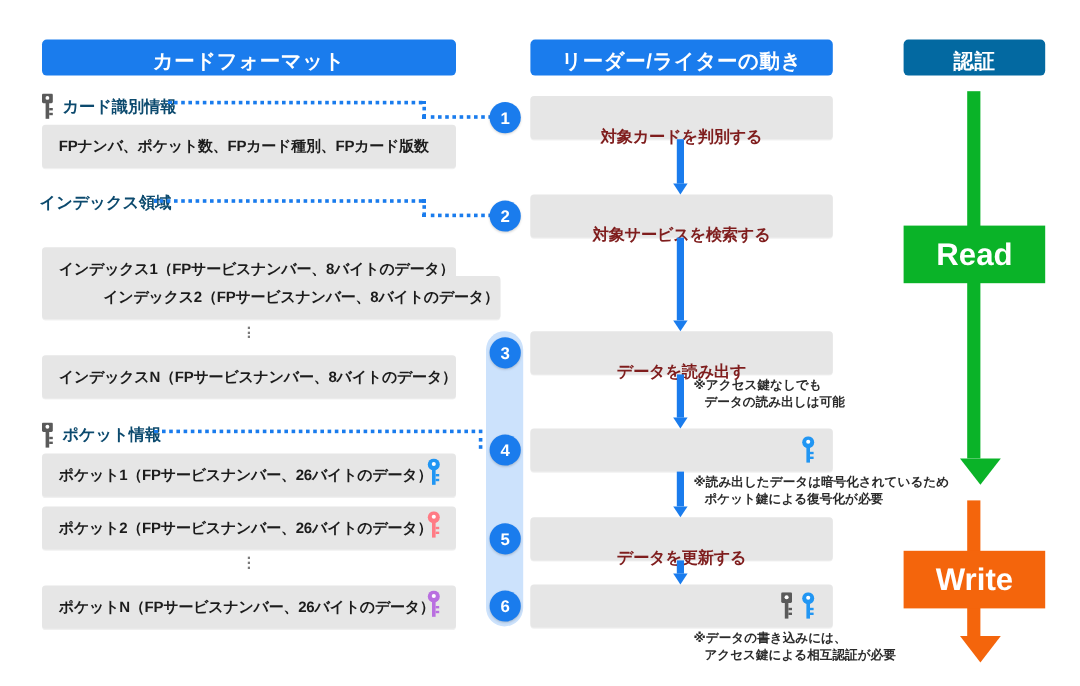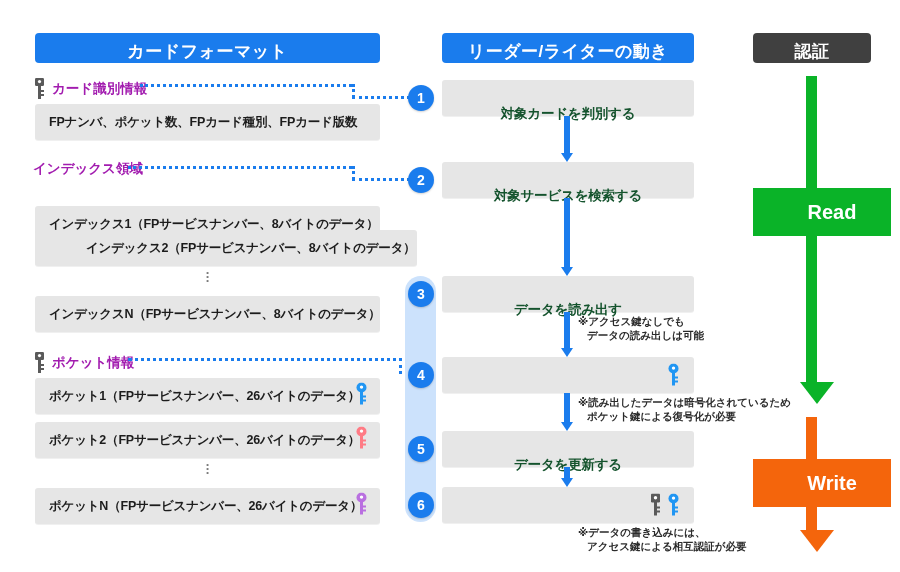--- a/index.html
+++ b/index.html
@@ -11,26 +11,26 @@
   }
 
   
   .col-header{
     position:absolute;height:30px;border-radius:4px;
     display:flex;align-items:flex-end;justify-content:center;
     color:#ffffff;font-weight:bold;font-size:17px;letter-spacing:.5px;
   }
   #hdr-format{left:35px;top:33px;width:345px;background:#1a7ced;}
   #hdr-reader{left:442px;top:33px;width:252px;background:#1a7ced;}
-  #hdr-auth{left:753px;top:33px;width:118px;background:#404040;}
+  #hdr-auth{left:753px;top:33px;width:118px;background:#0369a1;}
 
   
   .sec-label{
     position:absolute;display:flex;align-items:center;
-    color:#a21caf;font-weight:bold;font-size:13.5px;white-space:nowrap;
+    color:#0c4a6e;font-weight:bold;font-size:13.5px;white-space:nowrap;
   }
   #lbl-card{left:33px;top:78px;}
   #lbl-index{left:33px;top:160px;}
   #lbl-pocket{left:33px;top:352px;}
 
   
   .key{display:inline-block;position:relative;}
   .key svg{display:block;}
 
   
@@ -85,21 +85,21 @@
   #bdg4{left:408px;top:362px;}
   #bdg5{left:408px;top:436px;}
   #bdg6{left:408px;top:492px;}
 
   .step{
     position:absolute;left:442px;width:252px;height:36px;
     background:#e6e6e6;border-radius:3px;
     display:flex;align-items:center;justify-content:center;
     box-shadow:0 1px 0 rgba(0,0,0,.06);
   }
-  .step .stxt{font-size:13.5px;font-weight:bold;color:#14532d;letter-spacing:-.2px;margin-top:32px;}
+  .step .stxt{font-size:13.5px;font-weight:bold;color:#7f1d1d;letter-spacing:-.2px;margin-top:32px;}
   .step .skeys{position:absolute;right:14px;top:50%;transform:translateY(-50%);display:flex;gap:5px;align-items:center;}
 
   #step1{top:80px;}
   #step2{top:162px;}
   #step3{top:276px;}
   #step4{top:357px;}
   #step5{top:431px;}
   #step6{top:487px;}
 
   
@@ -123,21 +123,21 @@
 
   
   .vbar{position:absolute;left:806px;width:11px;}
   .vhead{
     position:absolute;left:800px;width:0;height:0;
     border-left:17px solid transparent;border-right:17px solid transparent;
   }
   .opblock{
     position:absolute;left:753px;width:118px;height:48px;
     display:flex;align-items:center;justify-content:center;
-    color:#fff;font-weight:bold;font-size:20px;padding-left:20px;
+    color:#fff;font-weight:bold;font-size:26px;
   }
   #read-block{top:188px;background:#0ab328;}
   #write-block{top:459px;background:#f4650c;}
 </style>
 </head>
 <body>
 
 <div class="col-header" id="hdr-format">
   <span>カードフォーマット</span>
 </div>

